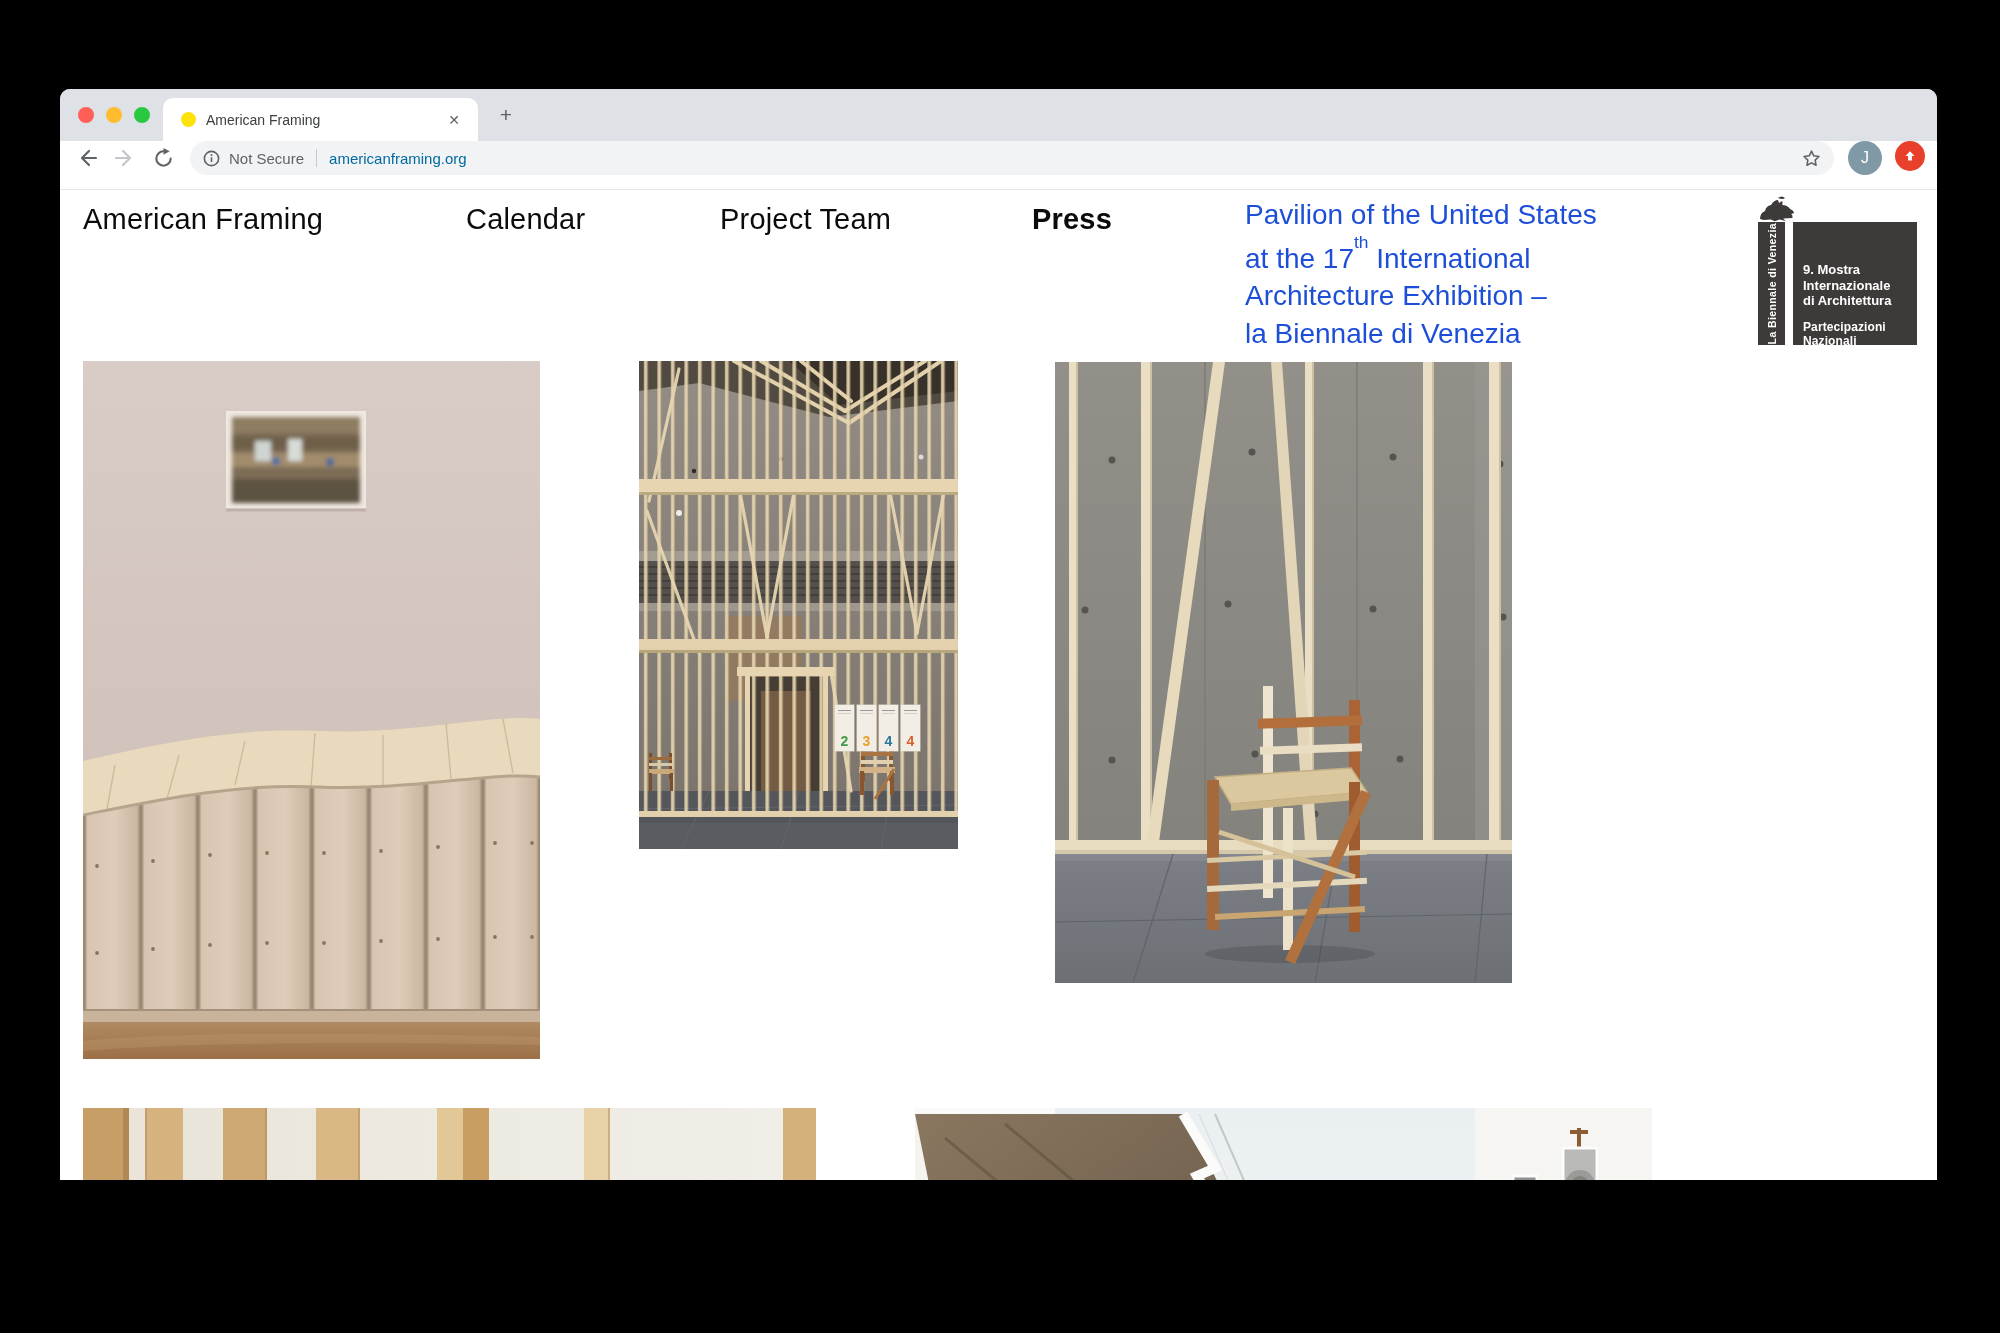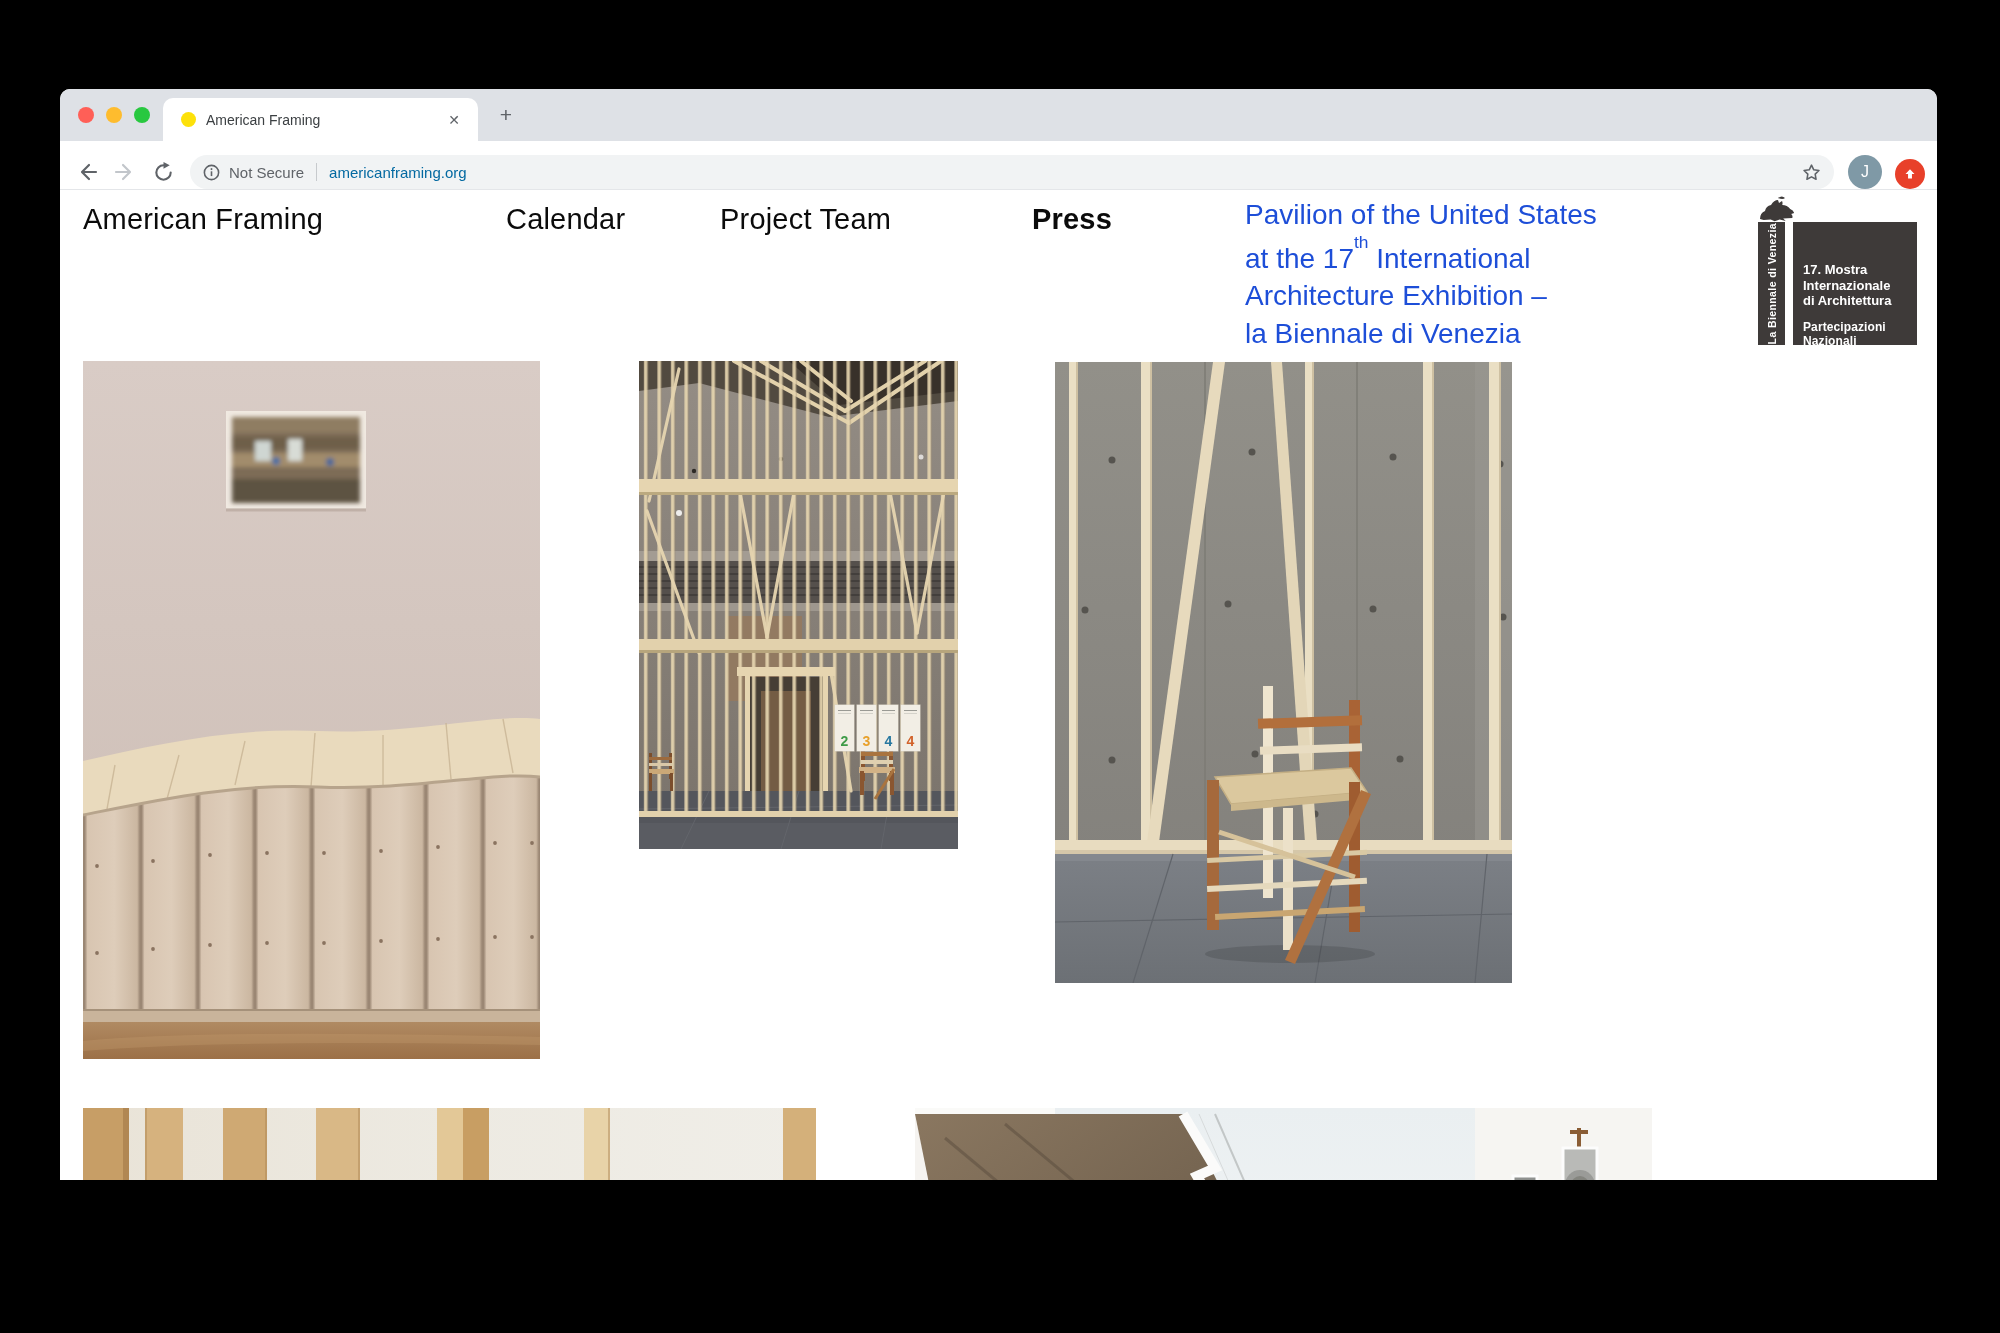--- a/index.html
+++ b/index.html
@@ -17,35 +17,35 @@
   .light-close{background:#ff5f57;}
   .light-min{background:#febc2e;}
   .light-zoom{background:#28c840;}
   .tab{position:absolute;left:103px;top:9px;width:315px;height:43px;background:#fff;border-radius:10px 10px 0 0;display:flex;align-items:center;padding:0 14px 0 18px;}
   .favicon{width:15px;height:15px;border-radius:50%;background:#fde10a;flex:0 0 auto;}
   .tab-title{margin-left:10px;font-size:14px;color:#3c4043;white-space:nowrap;overflow:hidden;flex:1;}
   .tab-close{font-size:14px;color:#5f6368;padding:2px 4px;cursor:default;}
   .newtab{position:absolute;left:433px;top:13px;width:26px;height:26px;font-size:21px;color:#5f6368;display:flex;align-items:center;justify-content:center;}
 
   
-  .toolbar{height:49px;background:#fff;border-bottom:1px solid #e4e6e9;display:flex;align-items:flex-end;padding:0 12px 0 10px;}
+  .toolbar{height:49px;background:#fff;border-bottom:1px solid #e4e6e9;display:flex;align-items:flex-start;padding:0 12px 0 10px;}
   .icon-btn{width:34px;height:34px;border-radius:50%;display:flex;align-items:center;justify-content:center;flex:0 0 auto;}
   .icon-btn + .icon-btn{margin-left:4px;}
   .omnibox{height:34px;flex:1;margin-left:10px;margin-right:14px;background:#f1f3f4;border-radius:17px;display:flex;align-items:center;padding:0 12px;min-width:0;}
   .omni-sec{margin-left:8px;font-size:15px;color:#5f6368;white-space:nowrap;}
   .omni-div{width:1px;height:18px;background:#c7cacd;margin:0 12px;}
   .omni-url{font-size:15px;color:#0369a1;white-space:nowrap;}
   .omni-spacer{flex:1;}
   .avatar{width:34px;height:34px;border-radius:50%;background:#7f99a6;color:#fff;font-size:16px;display:flex;align-items:center;justify-content:center;flex:0 0 auto;}
   .ext-red{width:30px;height:30px;border-radius:50%;background:#e8402a;display:flex;align-items:center;justify-content:center;margin-left:13px;flex:0 0 auto;}
 
   
   .content{position:relative;height:1032px;background:#fff;overflow:hidden;}
   .nav-link{position:absolute;top:13px;font-size:29px;color:#0b0b0b;letter-spacing:.2px;white-space:nowrap;cursor:pointer;}
-  .nav-af{left:23px;} .nav-cal{left:406px;margin-left:40px;} .nav-pt{left:660px;} .nav-press{left:972px;font-weight:bold;}
+  .nav-af{left:23px;} .nav-cal{left:406px;} .nav-pt{left:660px;} .nav-press{left:972px;font-weight:bold;}
 
   .pavilion{position:absolute;left:1185px;top:6px;width:450px;font-size:28px;line-height:37.5px;color:#1d4ed8;}
   .pavilion sup{font-size:62%;position:relative;top:-.55em;}
 
   .biennale{position:absolute;left:1698px;top:6px;width:160px;height:150px;}
   .lion{position:absolute;left:-2px;top:0;width:42px;height:27px;}
   .bn-bar{position:absolute;left:0;top:26px;width:27px;height:123px;background:#3e3a39;display:flex;align-items:center;justify-content:center;}
   .bn-bar span{writing-mode:vertical-rl;transform:rotate(180deg);color:#fff;font-size:10.5px;font-weight:bold;letter-spacing:.4px;white-space:nowrap;}
   .bn-square{position:absolute;left:35px;top:26px;width:124px;height:123px;background:#3e3a39;color:#fff;padding:40px 8px 0 10px;}
   .bn-title{font-size:13px;line-height:15.5px;font-weight:bold;}
@@ -147,21 +147,21 @@
       <div class="biennale">
         <svg class="lion" viewBox="0 0 42 27">
           <path fill="#3e3a39" d="M4 23 q0-6 5-8 q1-5 6-6 q3-5 7-5 l1 3 3-2 q1 2 .2 4 q5 .2 8 4 q3 1 4 4 l-3 1 q2 2 1 4 l-9 .6 2.5 2.4 -6-1.6 -5 1.8 -4-1.8 -7 .6 z"></path>
           <path fill="#3e3a39" d="M22 2 q4-3 7 0 q-2 2-7 0 z"></path>
         </svg>
         <div class="bn-bar">
           <span>La Biennale di Venezia</span>
         </div>
         <div class="bn-square">
           <div class="bn-title">
-            <div>17. Mostra</div>
+            <div>9. Mostra</div>
             <div>Internazionale</div>
             <div>di Architettura</div>
           </div>
           <div class="bn-sub">Partecipazioni Nazionali</div>
         </div>
       </div>
 
       <figure class="gallery-img gi-1" style="margin:0" aria-label="Blurred framed photograph of a lumber workshop on a pink-beige gallery wall above a curved timber plank counter">
         <svg width="457" height="698" viewBox="0 0 457 698">
           <defs>

